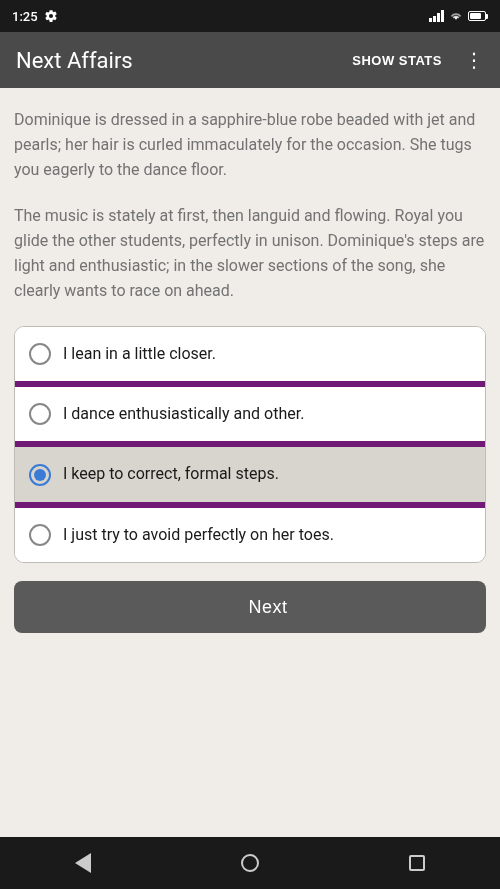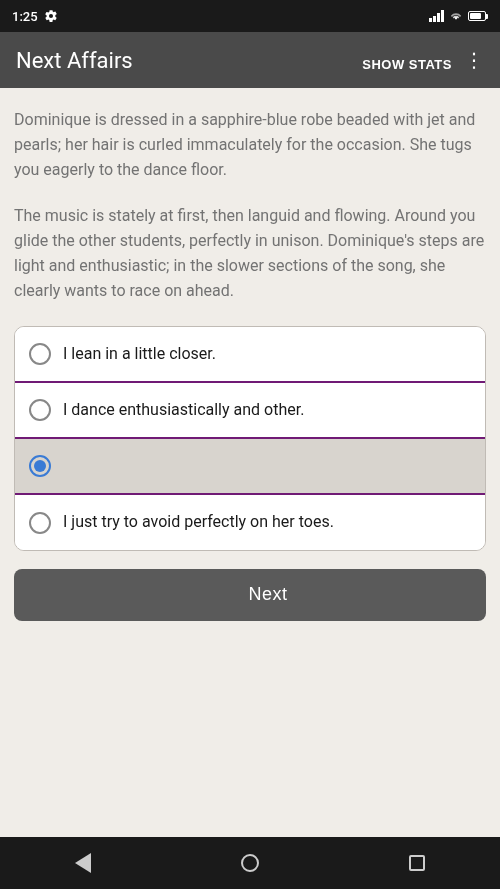--- a/index.html
+++ b/index.html
@@ -57,22 +57,22 @@
     }
 
     .app-bar-title {
       font-size: 22px;
       font-weight: 400;
       color: white;
     }
 
     .app-bar-actions {
       display: flex;
-      align-items: flex-end;
-      gap: 12px;
+      align-items: center;
+      gap: 22px;
     }
 
     .show-stats-btn {
       font-size: 13px;
       font-weight: 600;
       color: white;
       letter-spacing: 0.5px;
       text-transform: uppercase;
       background: none;
       border: none;
@@ -107,21 +107,21 @@
       border-radius: 10px;
       overflow: hidden;
       background: white;
       margin-bottom: 18px;
     }
 
     .choice-item {
       display: flex;
       align-items: center;
       padding: 16px 14px;
-      border-bottom: 2px solid #701a75;
+      border-bottom: 6px solid #701a75;
       cursor: pointer;
       background: white;
     }
 
     .choice-item:last-child {
       border-bottom: none;
     }
 
     .choice-item.selected {
       background: #d8d4ce;
@@ -289,39 +289,40 @@
 <div class="app-bar">
   <span class="app-bar-title">Next Affairs</span>
   <div class="app-bar-actions">
     <button class="show-stats-btn">SHOW STATS</button>
     <span class="more-icon">⋮</span>
   </div>
 </div>
 
 <div class="content">
   <p class="story-paragraph">Dominique is dressed in a sapphire-blue robe beaded with jet and pearls; her hair is curled immaculately for the occasion. She tugs you eagerly to the dance floor.</p>
-  <p class="story-paragraph">The music is stately at first, then languid and flowing. Around you glide the other students, perfectly in unison. Dominique's steps are light and enthusiastic; in the slower sections of the song, she clearly wants to race on ahead.</p>
+  <p class="story-paragraph">The music is stately at first, then languid and flowing. Royal you glide the other students, perfectly in unison. Dominique's steps are light and enthusiastic; in the slower sections of the song, she clearly wants to race on ahead.</p>
 
   
   <div class="choices-container">
 
     <div class="choice-item">
       <div class="radio-outer"></div>
       <span class="choice-text">I lean in a little closer.</span>
     </div>
 
     <div class="choice-item">
       <div class="radio-outer"></div>
       <span class="choice-text">I dance enthusiastically and other.</span>
     </div>
 
     <div class="choice-item selected">
       <div class="radio-outer checked">
         <div class="radio-inner"></div>
       </div>
+      <span class="choice-text">I keep to correct, formal steps.</span>
     </div>
 
     <div class="choice-item">
       <div class="radio-outer"></div>
       <span class="choice-text">I just try to avoid perfectly on her toes.</span>
     </div>
 
   </div>
 
   

